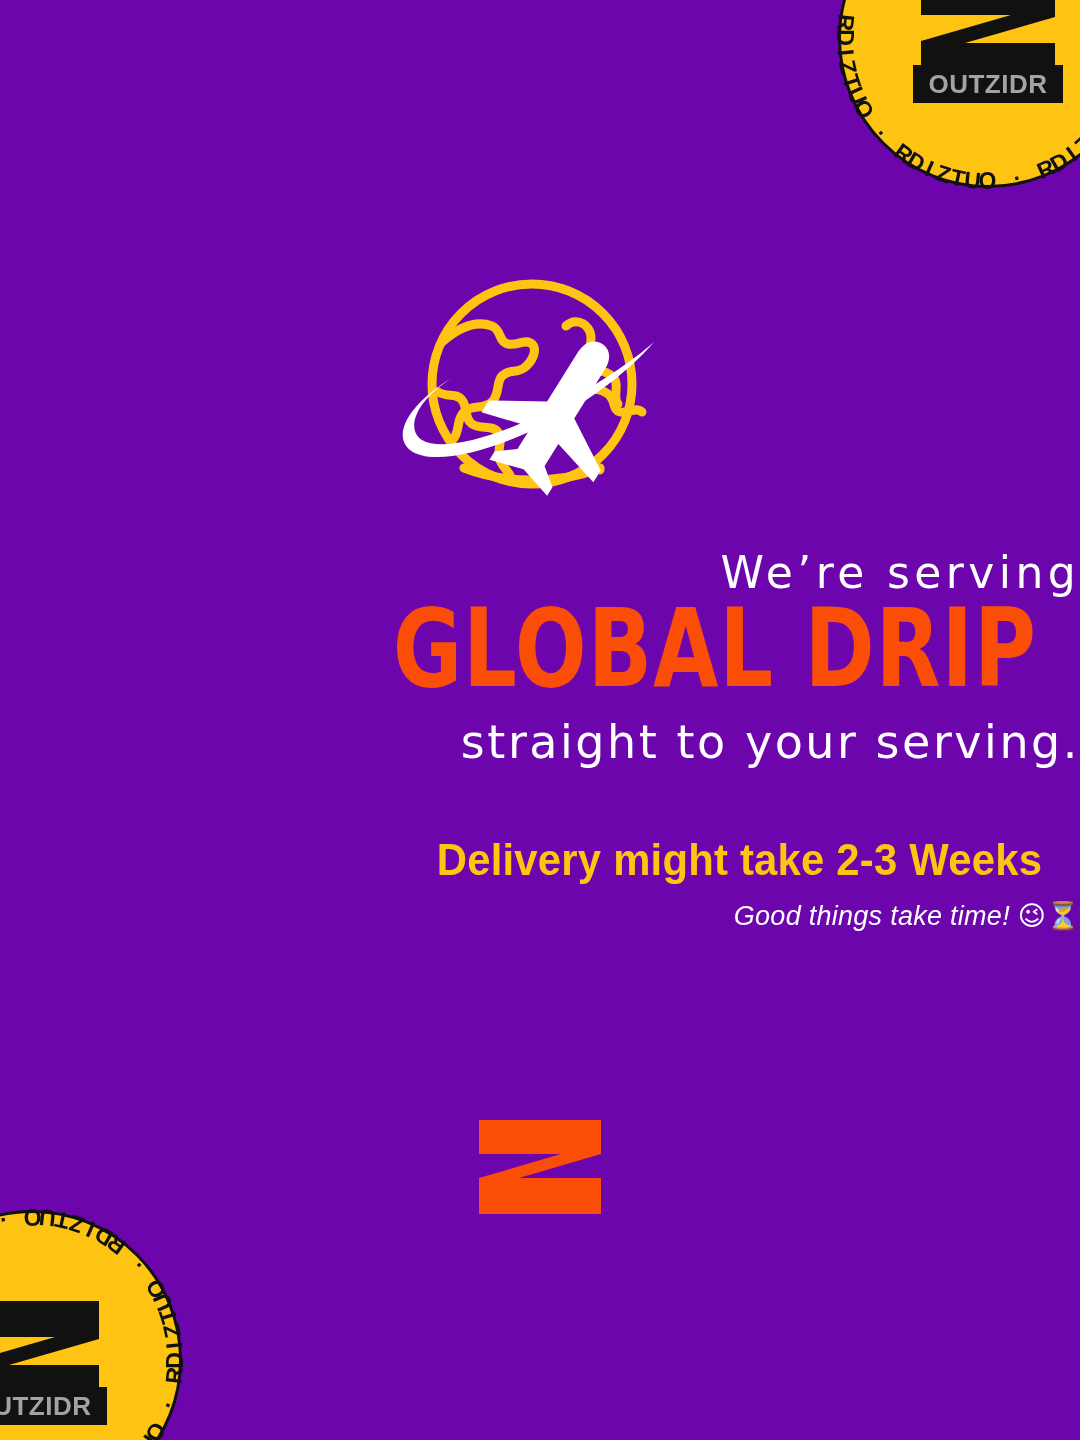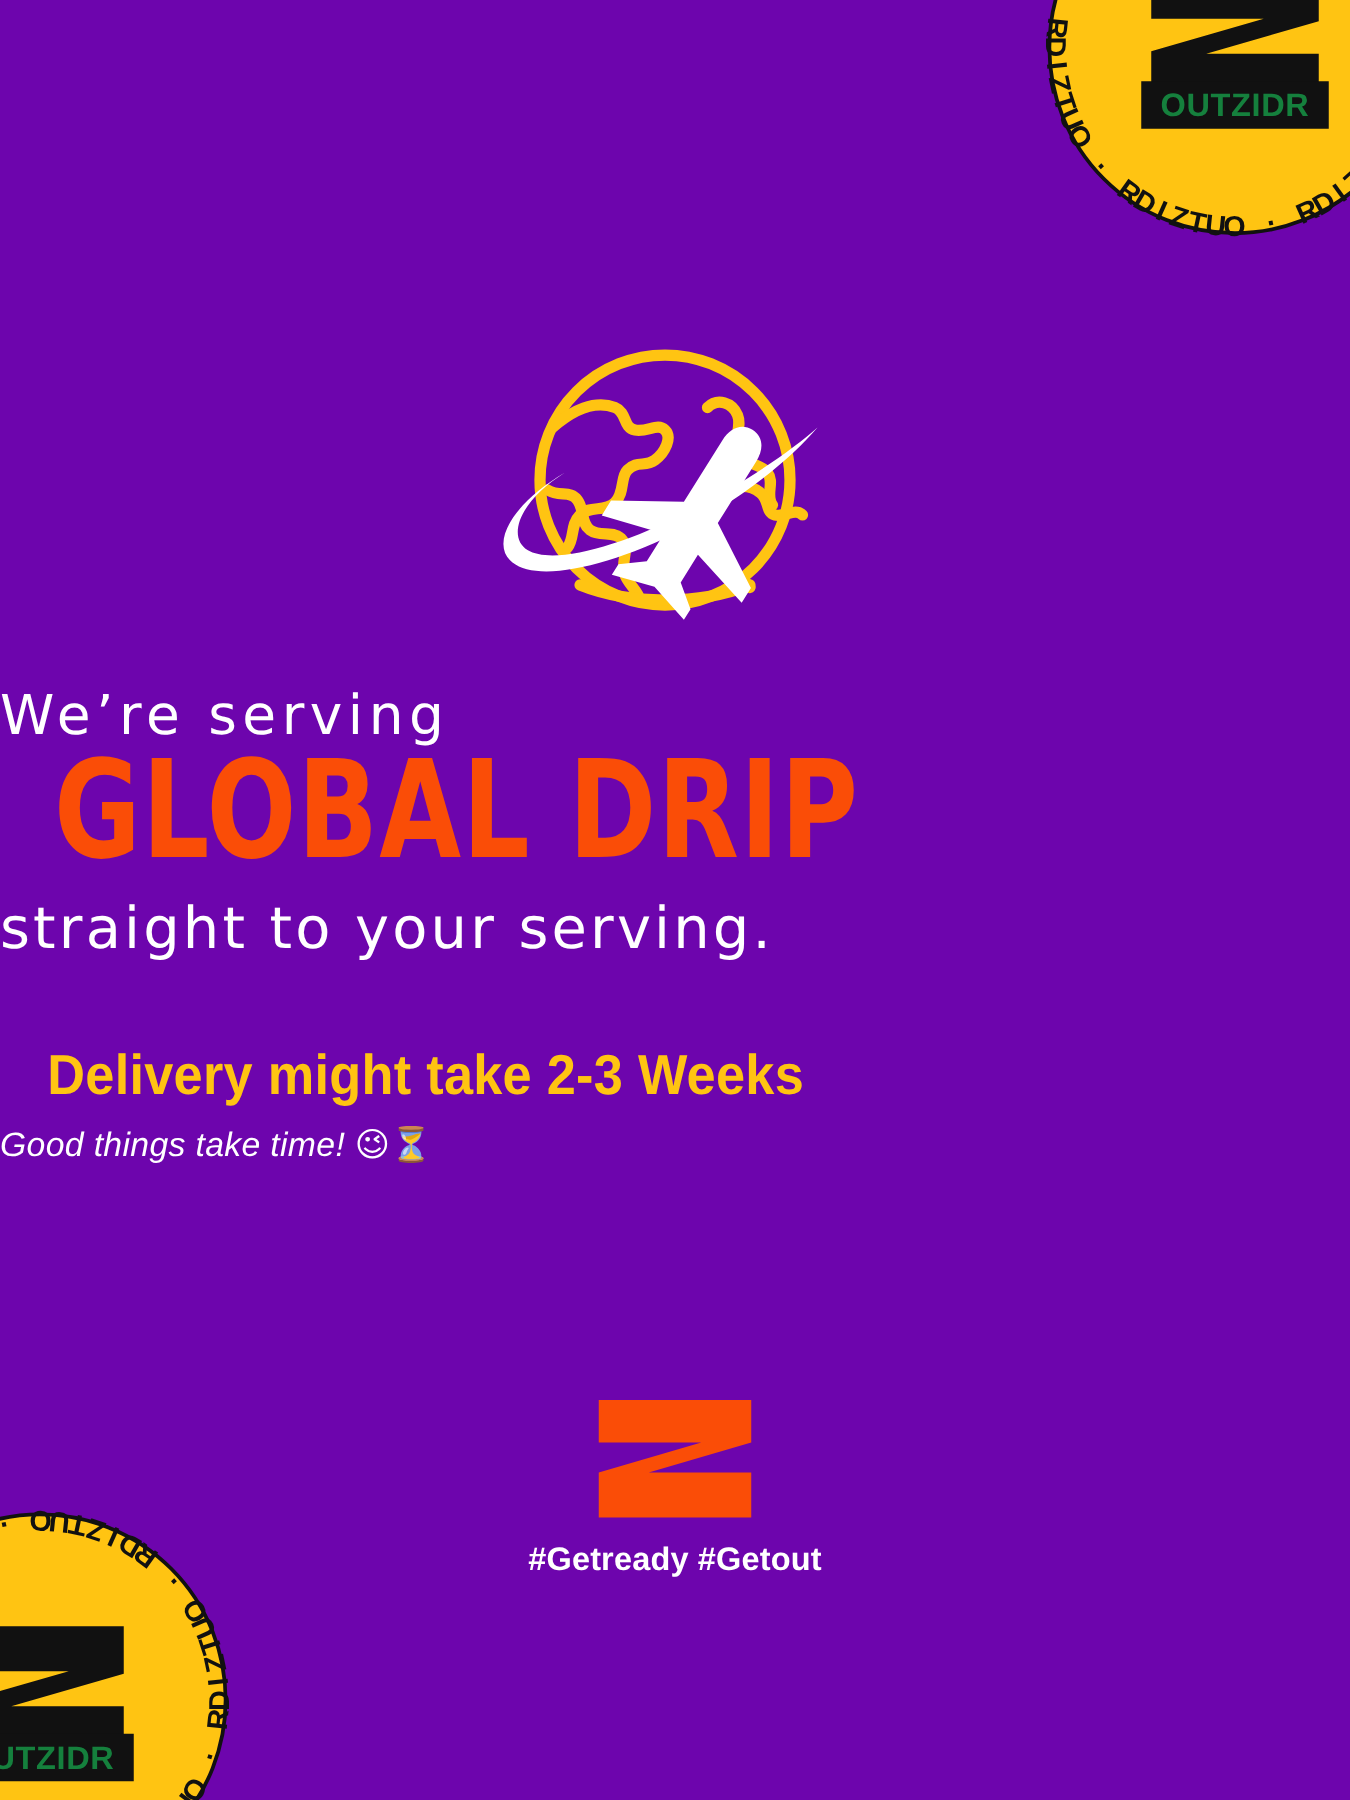--- a/index.html
+++ b/index.html
@@ -47,21 +47,21 @@
     transform: translate(-50%, -50%);
     display: flex;
     flex-direction: column;
     align-items: center;
   }
   .core-z {
     display: block;
   }
   .core-bar {
     background: #111;
-    color: #15803d;
+    color: #a3a3a3;
     font-weight: 700;
     text-align: center;
     letter-spacing: 0.02em;
     line-height: 1;
     font-family: "Liberation Sans", sans-serif;
   }
 
   #badge-tr {
     width: 300px;
     height: 300px;
@@ -84,21 +84,21 @@
     width: 360px;
     height: 240px;
   }
 
   
   #copy {
     position: absolute;
     left: 0;
     right: 0;
     top: 548px;
-    text-align: left;
+    text-align: right;
   }
   .line-serving {
     color: #ffffff;
     font-size: 44px;
     font-weight: 400;
     letter-spacing: 0.10em;
     line-height: 1.12;
     font-family: "DejaVu Sans", sans-serif;
   }
   .line-global {
@@ -235,21 +235,20 @@
     <div class="line-tagline">
       <span>Good things take time!</span>
       <span class="emoji">😉</span><span class="emoji">⏳</span>
     </div>
   </div>
 
   <div id="footer">
     <svg id="footer-z" width="126" height="98" viewBox="0 0 126 98">
       <polygon points="2,2 124,2 124,36 42,60 124,60 124,96 2,96 2,60 84,36 2,36" fill="#FA4D07"></polygon>
     </svg>
-    <div class="hashtags">#Getready #Getout</div>
   </div>
 
   <div class="badge" id="badge-bl">
     <div class="badge-ring">
         <span class="ring-word" style="font-size: 23px; transform: rotate(0deg) translate(0px, -130px) rotate(180deg) translate(-50%, 0px);">O</span>
         <span class="ring-word" style="font-size: 23px; transform: rotate(6deg) translate(0px, -130px) rotate(180deg) translate(-50%, 0px);">U</span>
         <span class="ring-word" style="font-size: 23px; transform: rotate(12deg) translate(0px, -130px) rotate(180deg) translate(-50%, 0px);">T</span>
         <span class="ring-word" style="font-size: 23px; transform: rotate(18deg) translate(0px, -130px) rotate(180deg) translate(-50%, 0px);">Z</span>
         <span class="ring-word" style="font-size: 23px; transform: rotate(24deg) translate(0px, -130px) rotate(180deg) translate(-50%, 0px);">I</span>
         <span class="ring-word" style="font-size: 23px; transform: rotate(30deg) translate(0px, -130px) rotate(180deg) translate(-50%, 0px);">D</span>

